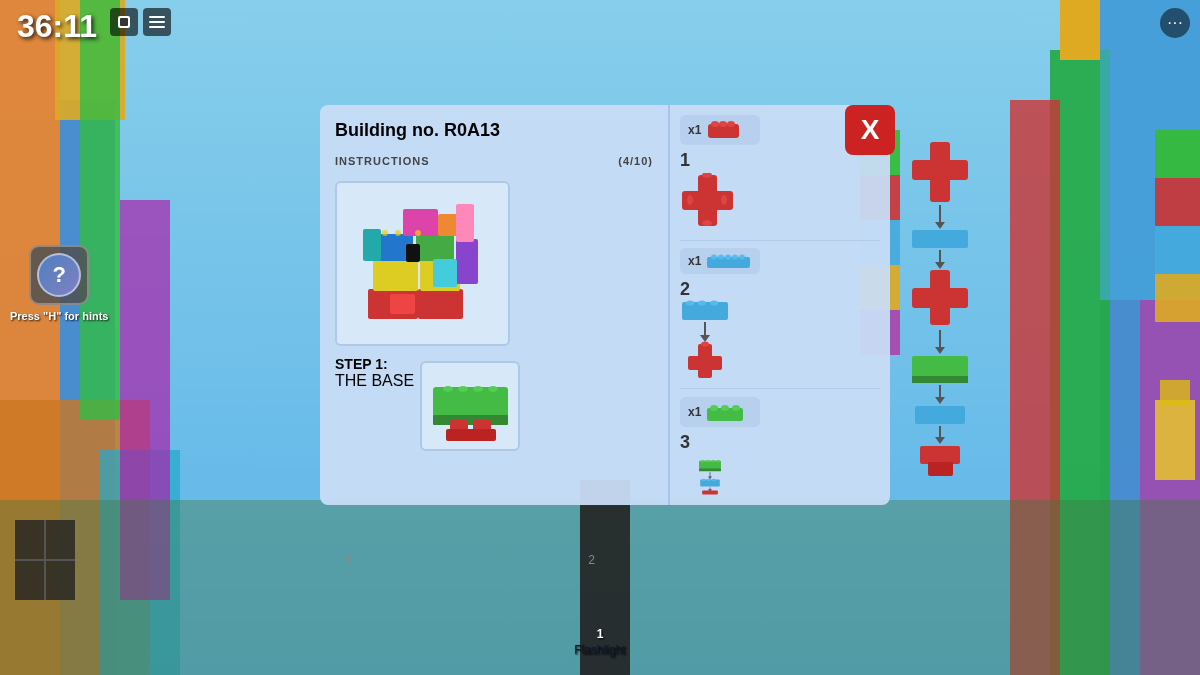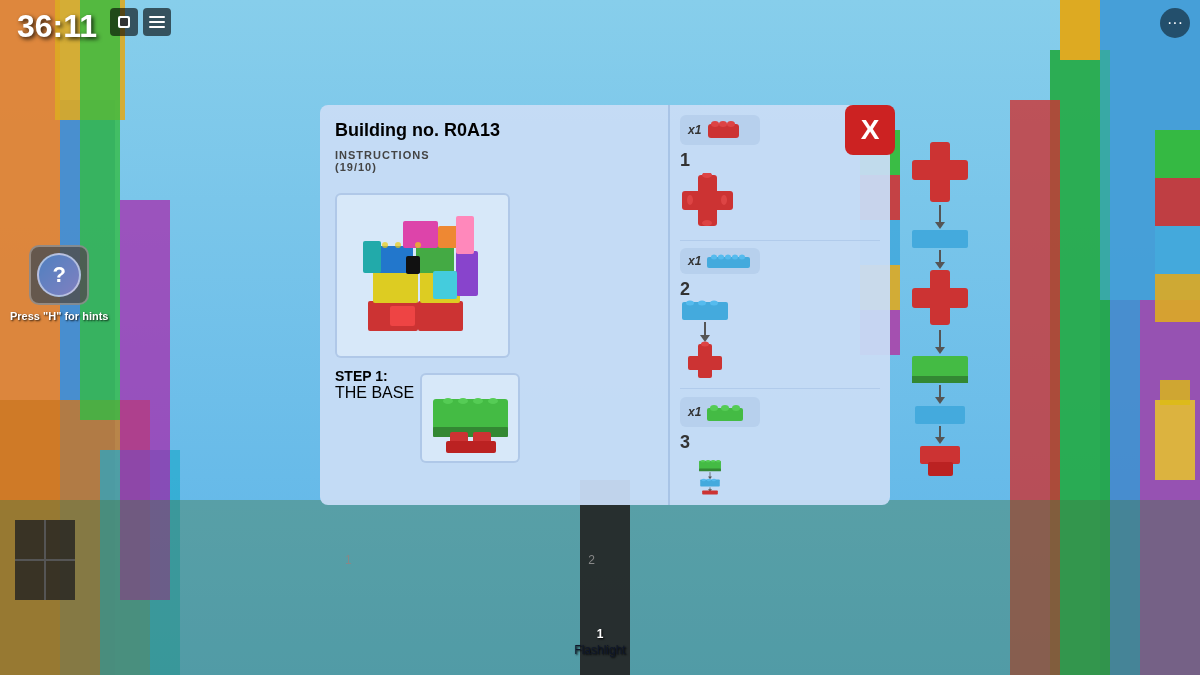--- a/index.html
+++ b/index.html
@@ -136,22 +136,21 @@
       margin-bottom: 2px;
     }
 
     .panel-subtitle {
       font-size: 11px;
       font-weight: bold;
       letter-spacing: 1px;
       color: #444;
       display: flex;
       justify-content: space-between;
-      margin-bottom: 20px;
-      flex-direction: column;
+      margin-bottom: 14px;
     }
 
     .building-preview {
       width: 175px;
       height: 165px;
       background: rgba(220, 235, 250, 0.8);
       border: 2px solid rgba(150, 180, 220, 0.6);
       border-radius: 6px;
       display: flex;
       align-items: center;
@@ -197,21 +196,20 @@
       flex-direction: column;
       gap: 5px;
       overflow-y: auto;
     }
 
     .piece-row {
       display: flex;
       align-items: center;
       gap: 8px;
       margin-bottom: 5px;
-      font-style: italic;
     }
 
     .piece-count-btn {
       display: flex;
       align-items: center;
       gap: 5px;
       background: rgba(180, 205, 235, 0.8);
       border-radius: 6px;
       padding: 4px 8px;
       min-width: 80px;
@@ -342,28 +340,28 @@
   <div class="hint-btn">
     <div class="hint-btn-inner">?</div>
   </div>
   <div class="hint-text">Press "H"
 for hints</div>
 </div>
 
 <div class="instruction-panel">
 
   <div class="panel-left">
-    <div style="display:flex;align-items:flex-end;gap:6px;margin-bottom:6px;">
+    <div style="display:flex;align-items:flex-end;gap:6px;margin-bottom:12px;">
       <span class="panel-title">
         <span>Building no.</span> <strong>R0A13</strong>
       </span>
     </div>
     <div class="panel-subtitle">
       <span>INSTRUCTIONS</span>
-      <span>(19/10)</span>
+      <span>(4/10)</span>
     </div>
 
     <div class="building-preview">
       <svg class="lego-preview-svg" viewBox="0 0 150 150">
 
         <rect x="20" y="100" width="50" height="30" fill="#CC3333" rx="2"></rect>
         <rect x="70" y="100" width="45" height="30" fill="#CC3333" rx="2"></rect>
 
         <rect x="25" y="70" width="45" height="32" fill="#DDCC22" rx="2"></rect>
         <rect x="72" y="70" width="40" height="32" fill="#DDCC22" rx="2"></rect>

